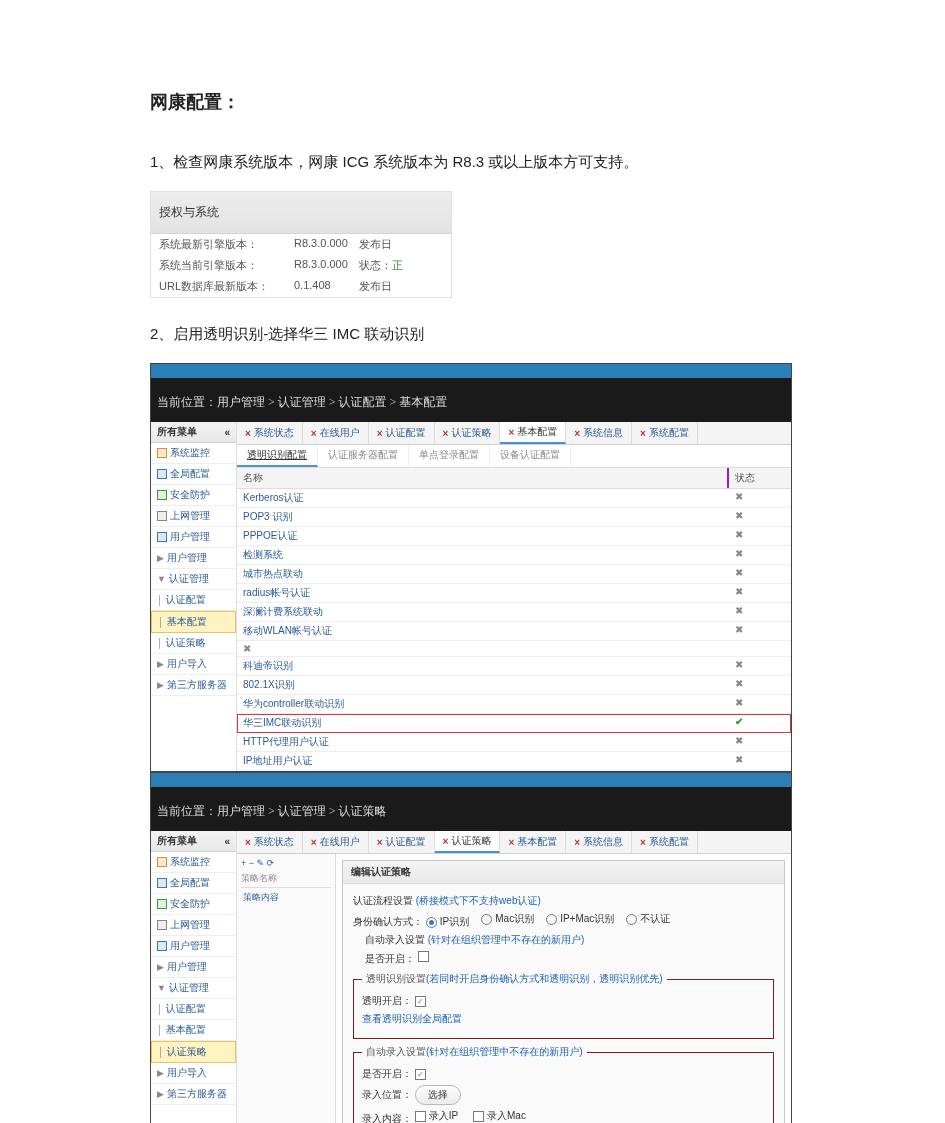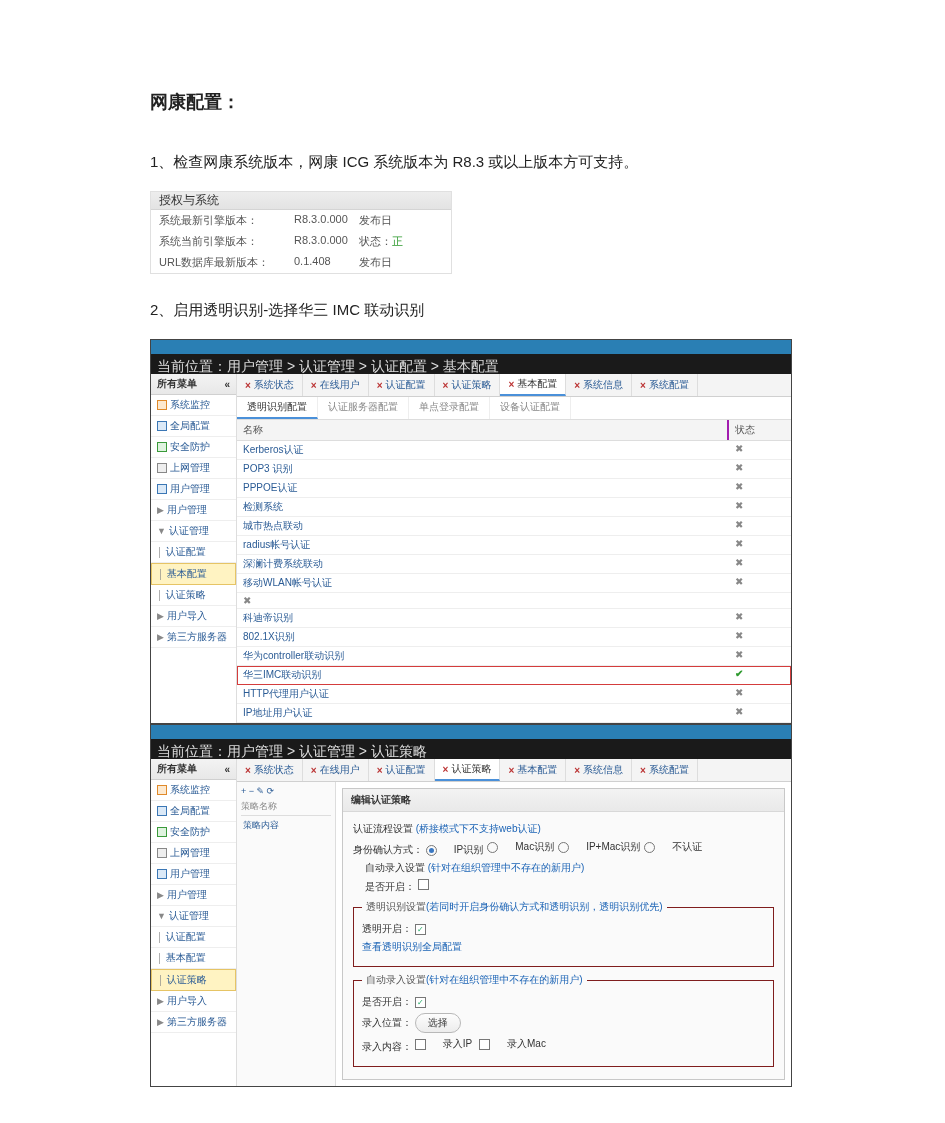--- a/index.html
+++ b/index.html
@@ -2,51 +2,51 @@
 <html><head>
 <meta charset="utf-8">
 <style>
   html,body{margin:0;padding:0;background:#fff;font-family:"Microsoft YaHei","Segoe UI",Arial,sans-serif;color:#222;}
   .page{width:945px;min-height:1123px;margin:0 auto;box-sizing:border-box;padding:90px 150px 40px 150px;}
   h2.title{font-size:18px;font-weight:700;margin:0 0 34px 0;}
   .step{font-size:15px;margin:22px 0 16px 0;line-height:1.8;}
 
   
   .shot1{width:300px;border:1px solid #e0e0e0;font-size:11px;color:#555;background:#fff;}
-  .shot1 .panelhead{background:linear-gradient(#ededed,#e3e3e3);border-bottom:1px solid #d4d4d4;padding:0 8px;font-size:12px;color:#333;}
+  .shot1 .panelhead{background:linear-gradient(#ededed,#e3e3e3);border-bottom:1px solid #d4d4d4;padding:12px 8px;font-size:12px;color:#333;}
   .shot1 .row{display:flex;padding:3px 8px;}
   .shot1 .row .k{width:135px;color:#555;}
   .shot1 .row .v{width:65px;color:#555;}
   .shot1 .row .r{flex:1;text-align:left;color:#555;}
   .shot1 .row .green{color:#2f9a2f;}
 
   
   .app{border:1px solid #444;font-size:10px;color:#333;background:#fff;}
   .app .topbar{height:14px;background:#2a7fb4;}
-  .app .crumb{height:12px;background:#1a1a1a;color:#ddd;font-size:14px;padding:4px 6px;white-space:nowrap;overflow:hidden;}
+  .app .crumb{height:12px;background:#1a1a1a;color:#ddd;font-size:12px;padding:16px 6px;white-space:nowrap;overflow:hidden;font-family:Liberation Serif, serif;}
   .app .body{display:flex;}
   .app .side{width:85px;background:#fff;border-right:1px solid #ddd;}
   .app .side .sidehead{background:linear-gradient(#f3f3f3,#e8e8e8);border-bottom:1px solid #d0d0d0;padding:3px 6px;font-size:10px;font-weight:bold;color:#333;display:flex;justify-content:space-between;align-items:center;}
   .app .side .sideitem{padding:3px 6px;color:#2a5b95;border-bottom:1px solid #eee;cursor:pointer;display:flex;align-items:center;gap:3px;white-space:nowrap;}
   .app .side .sideitem.sel{background:#fff3c2;border:1px solid #e6c465;}
   .app .side .sideitem .tree{color:#888;font-size:9px;}
   .app .side .sq{width:8px;height:8px;display:inline-block;border:1px solid currentColor;}
   .app .side .sq.orange{border-color:#e08a2a;background:#fde9cf;}
   .app .side .sq.blue{border-color:#3b77b5;background:#dbe9f7;}
   .app .side .sq.green{border-color:#3a9a3a;background:#dff3df;}
   .app .side .sq.grey{border-color:#888;background:#eee;}
 
   .app .main{flex:1;display:flex;flex-direction:column;}
   .app .tabs{display:flex;background:#f4f4f4;border-bottom:1px solid #d0d0d0;font-size:10px;}
   .app .tabs .tab{padding:3px 8px;border-right:1px solid #ddd;color:#2a5b95;cursor:pointer;display:flex;align-items:center;gap:3px;}
   .app .tabs .tab .x{color:#b33;font-weight:bold;}
   .app .tabs .tab.sel{background:#fff;border-bottom:2px solid #4a90d9;color:#333;}
   .app .subtabs{display:flex;background:#fff;border-bottom:1px solid #ddd;font-size:10px;}
   .app .subtabs .st{padding:3px 10px;color:#888;border-right:1px solid #eee;}
-  .app .subtabs .st.on{color:#333;border-bottom:2px solid #4a90d9;}
+  .app .subtabs .st.on{color:#333;border-bottom:2px solid #4a90d9;text-decoration:underline;}
 
   
   .app .listhead{display:flex;background:#f4f4f4;border-bottom:1px solid #ddd;font-size:10px;color:#555;}
   .app .listhead .c1{flex:1;padding:3px 6px;border-right:2px solid #a21caf;}
   .app .listhead .c2{width:50px;padding:3px 6px;}
   .app .listrow{display:flex;border-bottom:1px solid #eee;font-size:10px;}
   .app .listrow .c1{flex:1;padding:2px 6px;color:#2a5b95;}
   .app .listrow .c2{width:50px;padding:2px 6px;color:#888;text-align:left;}
   .app .listrow.hl{outline:1px solid #d43c3c;outline-offset:-1px;}
   .app .listrow .ok{color:#2f9a2f;font-weight:bold;}
@@ -54,21 +54,21 @@
   
   .shot3 .dialogcol{flex:1;position:relative;background:#fff;}
   .dialog{margin:6px 6px 6px 6px;border:1px solid #c8c8c8;background:#fafafa;font-size:10px;color:#333;}
   .dialog .dlg-title{padding:4px 8px;background:linear-gradient(#f3f3f3,#e9e9e9);border-bottom:1px solid #d8d8d8;font-weight:bold;}
   .dialog .dlg-body{padding:6px 10px;}
   .dialog .line{margin:4px 0;}
   .dialog .link{color:#1b63b5;}
   .dialog fieldset{border:1px solid #d0d0d0;padding:4px 8px 8px 8px;margin:6px 0;}
   .dialog fieldset.hl{border:1px solid #7f1d1d;}
   .dialog fieldset legend{color:#555;padding:0 4px;}
-  .dialog .radio,.dialog .chk{display:inline-flex;align-items:center;gap:17px;margin-right:4px;justify-content:center;}
+  .dialog .radio,.dialog .chk{display:inline-flex;align-items:center;gap:3px;margin-right:12px;justify-content:center;}
   .dialog .radio .dot{width:9px;height:9px;border:1px solid #777;border-radius:50%;display:inline-flex;align-items:center;justify-content:center;}
   .dialog .radio.on .dot::after{content:"";width:5px;height:5px;background:#3a78c2;border-radius:50%;}
   .dialog .chk .box{width:9px;height:9px;border:1px solid #777;background:#fff;display:inline-flex;align-items:center;justify-content:center;font-size:8px;color:#2a6;}
   .dialog .chk.on .box::after{content:"✓";}
   .dialog .btn{display:inline-block;padding:2px 12px;border:1px solid #b8b8b8;background:linear-gradient(#fdfdfd,#ececec);border-radius:10px;font-size:10px;color:#333;cursor:pointer;}
   .leftpanel{width:90px;border-right:1px solid #ddd;background:#fafafa;font-size:9px;color:#888;padding:4px;}
 </style>
 </head>
 <body>
 

